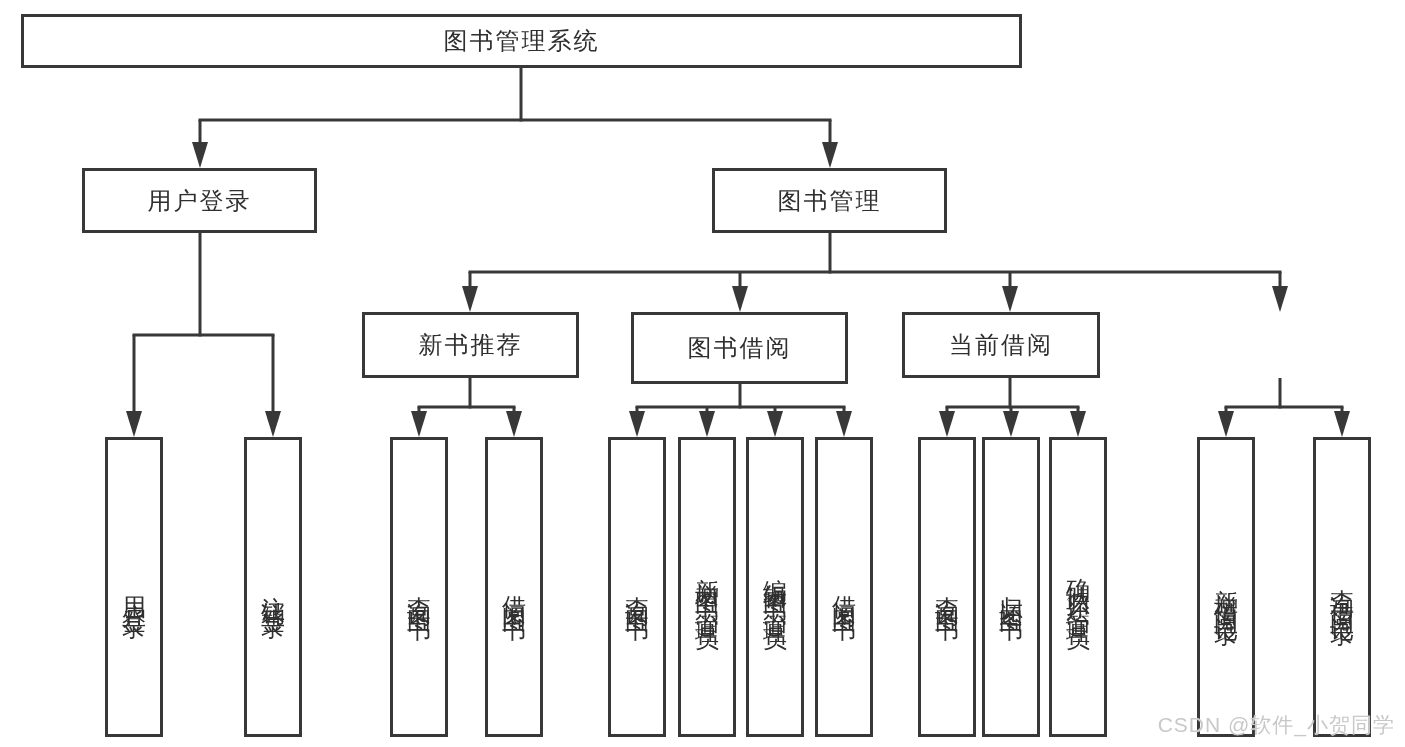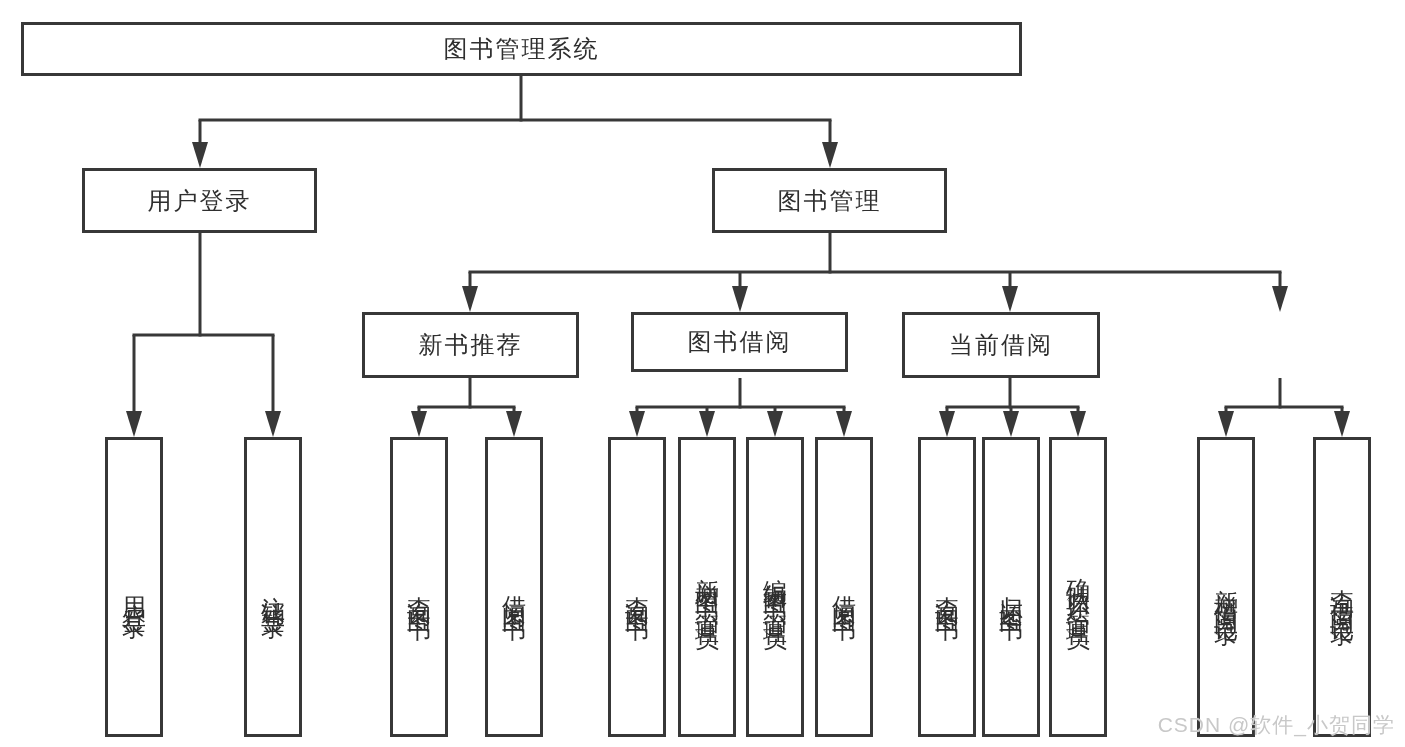--- a/index.html
+++ b/index.html
@@ -87,35 +87,35 @@
     <polygon points="1070,411 1086,411 1078,437" stroke="none"></polygon>
 
     <line x1="1280" y1="378" x2="1280" y2="408.5"></line>
     <line x1="1224.5" y1="407" x2="1343.5" y2="407"></line>
     <line x1="1226" y1="407" x2="1226" y2="415"></line>
     <polygon points="1218,411 1234,411 1226,437" stroke="none"></polygon>
     <line x1="1342" y1="407" x2="1342" y2="415"></line>
     <polygon points="1334,411 1350,411 1342,437" stroke="none"></polygon>
   </svg>
 
-  <div class="node" style="left:21px;top:22px;width:1001px;height:54px">
+  <div class="node" style="left:21px;top:14px;width:1001px;height:54px">
     <span>图书管理系统</span>
   </div>
 
   <div class="node" style="left:82px;top:168px;width:235px;height:65px">
     <span>用户登录</span>
   </div>
   <div class="node" style="left:712px;top:168px;width:235px;height:65px">
     <span>图书管理</span>
   </div>
 
   <div class="node" style="left:362px;top:312px;width:217px;height:66px">
     <span>新书推荐</span>
   </div>
-  <div class="node" style="left:631px;top:312px;width:217px;height:60px">
+  <div class="node" style="left:631px;top:312px;width:217px;height:72px">
     <span>图书借阅</span>
   </div>
   <div class="node" style="left:902px;top:312px;width:198px;height:66px">
     <span>当前借阅</span>
   </div>
 
   <div class="node leaf" style="left:105px;top:437px;width:58px;height:300px">
     <span>用户登录</span>
   </div>
   <div class="node leaf" style="left:244px;top:437px;width:58px;height:300px">

